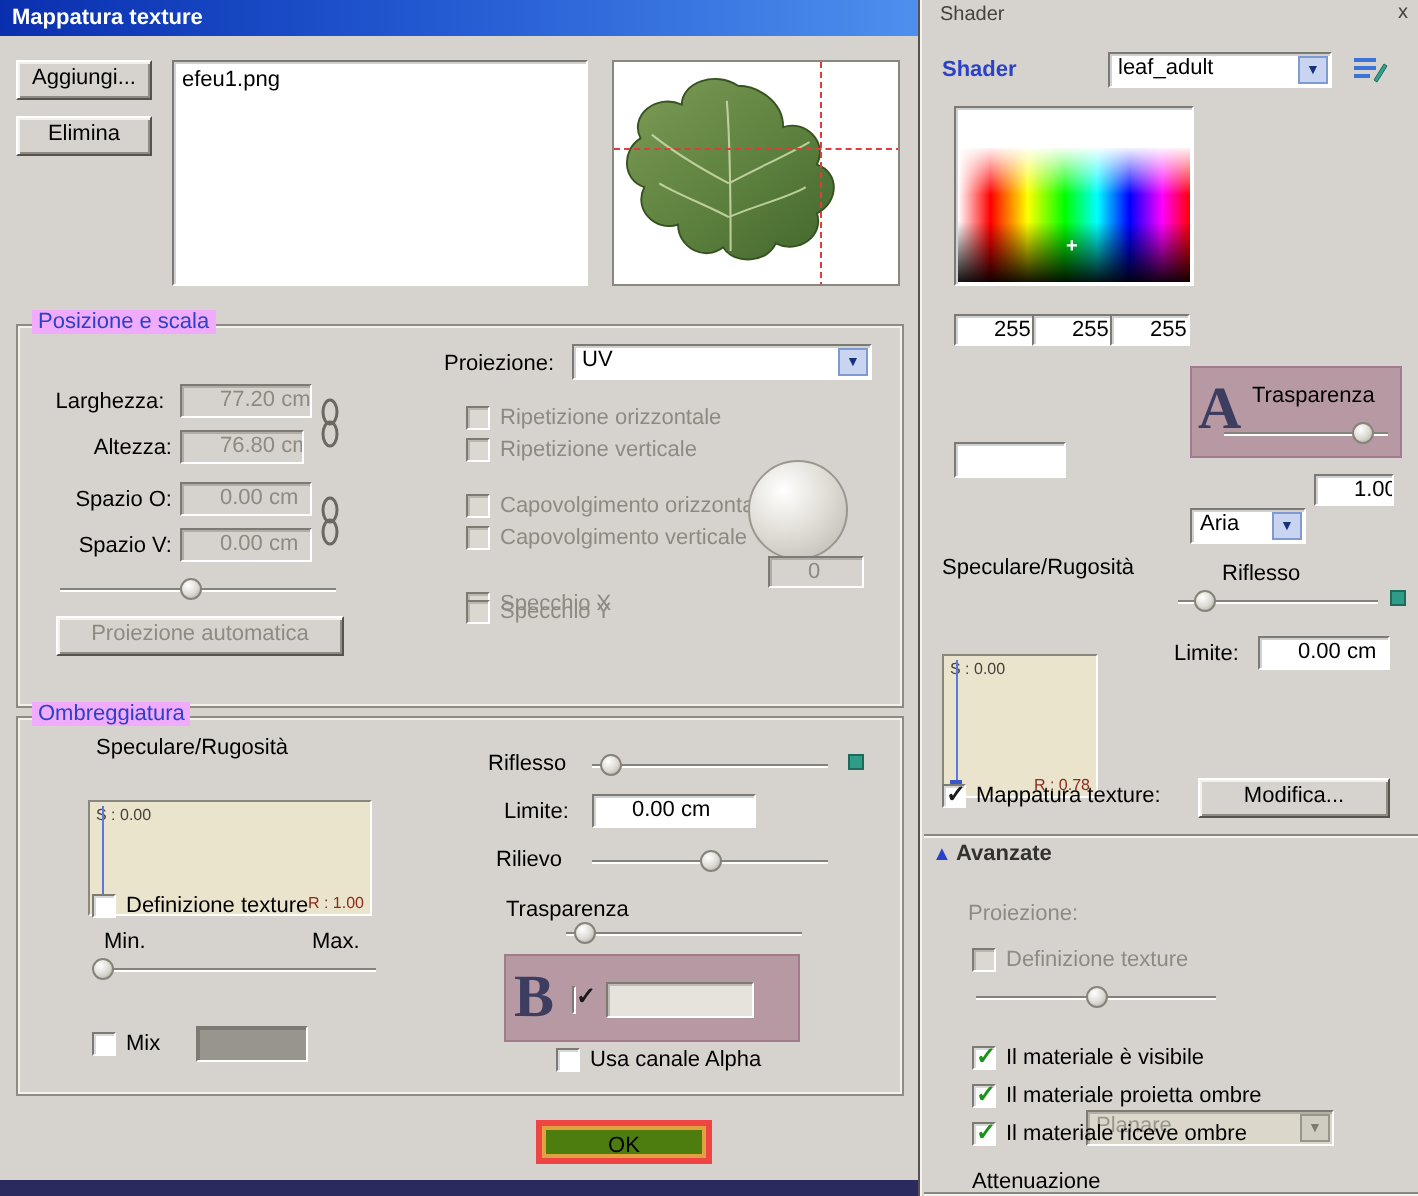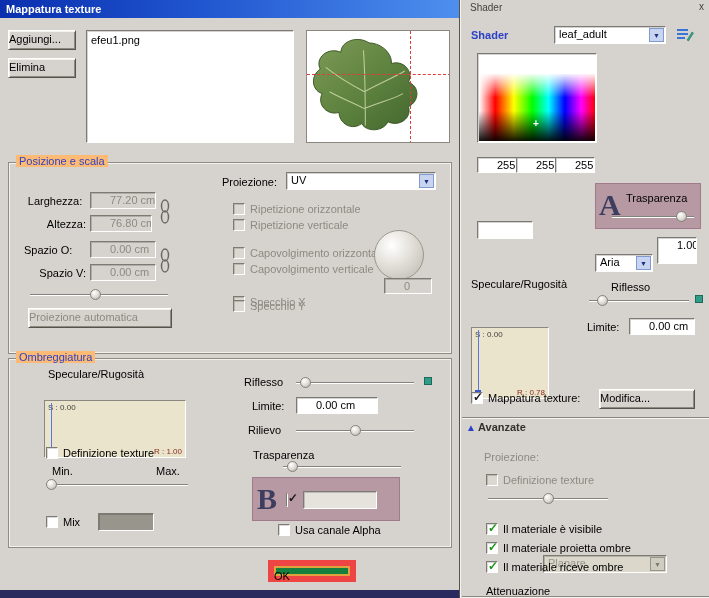--- a/index.html
+++ b/index.html
@@ -2,29 +2,29 @@
 <html><head>
 <meta charset="utf-8">
 <style>
   *{box-sizing:border-box;margin:0;padding:0}
   html,body{width:709px;height:598px}
   body{position:relative;overflow:hidden;background:#d6d3ce;font-family:"Liberation Sans",sans-serif;font-size:11px;color:#000}
   .abs{position:absolute}
   .dialog{left:0;top:0;width:460px;height:598px;background:#d6d3ce;border-right:1px solid #55534c}
   .titlebar{left:0;top:0;width:459px;height:18px;background:linear-gradient(90deg,#0a2fae 0%,#2157d0 45%,#4e8fee 100%);color:#fff;font-weight:bold;line-height:18px;padding-left:6px}
   .panel{left:460px;top:0;width:249px;height:598px;background:#d6d3ce;border-left:1px solid #f4f3ef}
-  .btn{background:#d6d3ce;border:1px solid;border-color:#fff #55534c #55534c #fff;box-shadow:inset 1px 1px 0 #f2f1ec,inset -1px -1px 0 #8e8b83;text-align:left;line-height:17px;cursor:default}
+  .btn{background:#d6d3ce;border:1px solid;border-color:#fff #55534c #55534c #fff;box-shadow:inset 1px 1px 0 #f2f1ec,inset -1px -1px 0 #8e8b83;text-align:center;line-height:17px;cursor:default}
   .btn.dis{color:#8d8a82}
-  .btn.default{background:#15803d;border:6px solid #ef4444;box-shadow:inset 0 0 0 2px #e0a23e}
+  .btn.default{background:#4d7c0f;border:3px solid #ef4444;box-shadow:inset 0 0 0 2px #e0a23e}
   .sunken{border:1px solid;border-color:#7c7a72 #fff #fff #7c7a72;box-shadow:inset 1px 1px 0 rgba(0,0,0,.18)}
   .field{background:#fff;padding:1px 19px;line-height:13px;white-space:nowrap;overflow:hidden}
   .field.dis{background:#d6d3ce;color:#8d8a82}
   .listbox{background:#fff}
   .group{border:1px solid #8e8b83;box-shadow:inset 0 0 0 1px #f2f1ec}
-  .grouplabel{background:#fdba74;padding:0 3px;color:#2b41c8;white-space:nowrap}
+  .grouplabel{background:#f0abfc;padding:0 3px;color:#2b41c8;white-space:nowrap}
   .lbl{white-space:nowrap}
   .lbl.dis{color:#8d8a82}
   .lbl.blue{color:#2b41c8;font-weight:bold}
   .row{display:flex;align-items:center;gap:5px;white-space:nowrap}
   .cb{width:12px;height:12px;background:#fff;border:1px solid;border-color:#7c7a72 #fff #fff #7c7a72;box-shadow:inset 1px 1px 0 rgba(0,0,0,.15);position:relative;flex:0 0 auto}
   .cb.dis{background:#dbd8d1}
   .cb.checked::after{content:"\2713";position:absolute;left:1px;top:-3px;font-size:12px;font-weight:bold;color:#1a1a1a}
   .cb.green::after{color:#179417}
   .track{height:2px;border-top:1px solid #84827a;border-bottom:1px solid #fff;background:#a3a09a;position:absolute}
   .thumb{width:11px;height:11px;border-radius:50%;background:radial-gradient(circle at 35% 30%,#fff,#dcd9d2 55%,#a7a49c);border:1px solid #86837b;position:absolute;top:-6px}
@@ -95,21 +95,21 @@
 
   <span class="abs lbl" style="left:24px;top:195px;width:62px;text-align:center">Larghezza:</span>
   <div class="abs field dis sunken" style="left:90px;top:192px;width:66px;height:17px">77.20 cm</div>
   <span class="abs lbl" style="left:24px;top:218px;width:62px;text-align:right">Altezza:</span>
   <div class="abs field dis sunken" style="left:90px;top:215px;width:62px;height:17px">76.80 cm</div>
   <svg class="abs" style="left:159px;top:196px" width="12" height="32" viewBox="0 0 12 32">
     <ellipse cx="6" cy="10" rx="3.5" ry="6" fill="none" stroke="#6b6861" stroke-width="1.5"></ellipse>
     <ellipse cx="6" cy="21" rx="3.5" ry="6" fill="none" stroke="#6b6861" stroke-width="1.5"></ellipse>
   </svg>
 
-  <span class="abs lbl" style="left:24px;top:244px;width:62px;text-align:left">Spazio O:</span>
+  <span class="abs lbl" style="left:24px;top:244px;width:62px;text-align:right">Spazio O:</span>
   <div class="abs field dis sunken" style="left:90px;top:241px;width:66px;height:17px">0.00 cm</div>
   <span class="abs lbl" style="left:24px;top:267px;width:62px;text-align:right">Spazio V:</span>
   <div class="abs field dis sunken" style="left:90px;top:264px;width:66px;height:17px">0.00 cm</div>
   <svg class="abs" style="left:159px;top:245px" width="12" height="32" viewBox="0 0 12 32">
     <ellipse cx="6" cy="10" rx="3.5" ry="6" fill="none" stroke="#6b6861" stroke-width="1.5"></ellipse>
     <ellipse cx="6" cy="21" rx="3.5" ry="6" fill="none" stroke="#6b6861" stroke-width="1.5"></ellipse>
   </svg>
 
   <div class="abs row" style="left:233px;top:203px">
     <span class="cb dis"></span>
@@ -242,21 +242,21 @@
       <div class="thumb" style="left:64px"></div>
     </div>
   </div>
 
   <div class="abs sunken swatch" style="left:16px;top:221px;width:56px;height:18px"></div>
 
   <div class="abs dd sunken" style="left:134px;top:236px;width:58px;height:18px">
     <span>Aria</span>
     <span class="arrow">▼</span>
   </div>
-  <div class="abs field sunken" style="left:196px;top:237px;width:40px;height:27px;text-align:center">1.00</div>
+  <div class="abs field sunken" style="left:196px;top:237px;width:40px;height:16px;text-align:center">1.00</div>
 
   <span class="abs lbl" style="left:10px;top:278px">Speculare/Rugosità</span>
   <div class="abs graph" style="left:10px;top:291px;width:78px;height:72px">
     <span class="s">S : 0.00</span>
     <span class="r">R : 0.78</span>
     <div class="vline"></div>
     <div class="marker"></div>
   </div>
 
   <span class="abs lbl" style="left:150px;top:281px">Riflesso</span>

